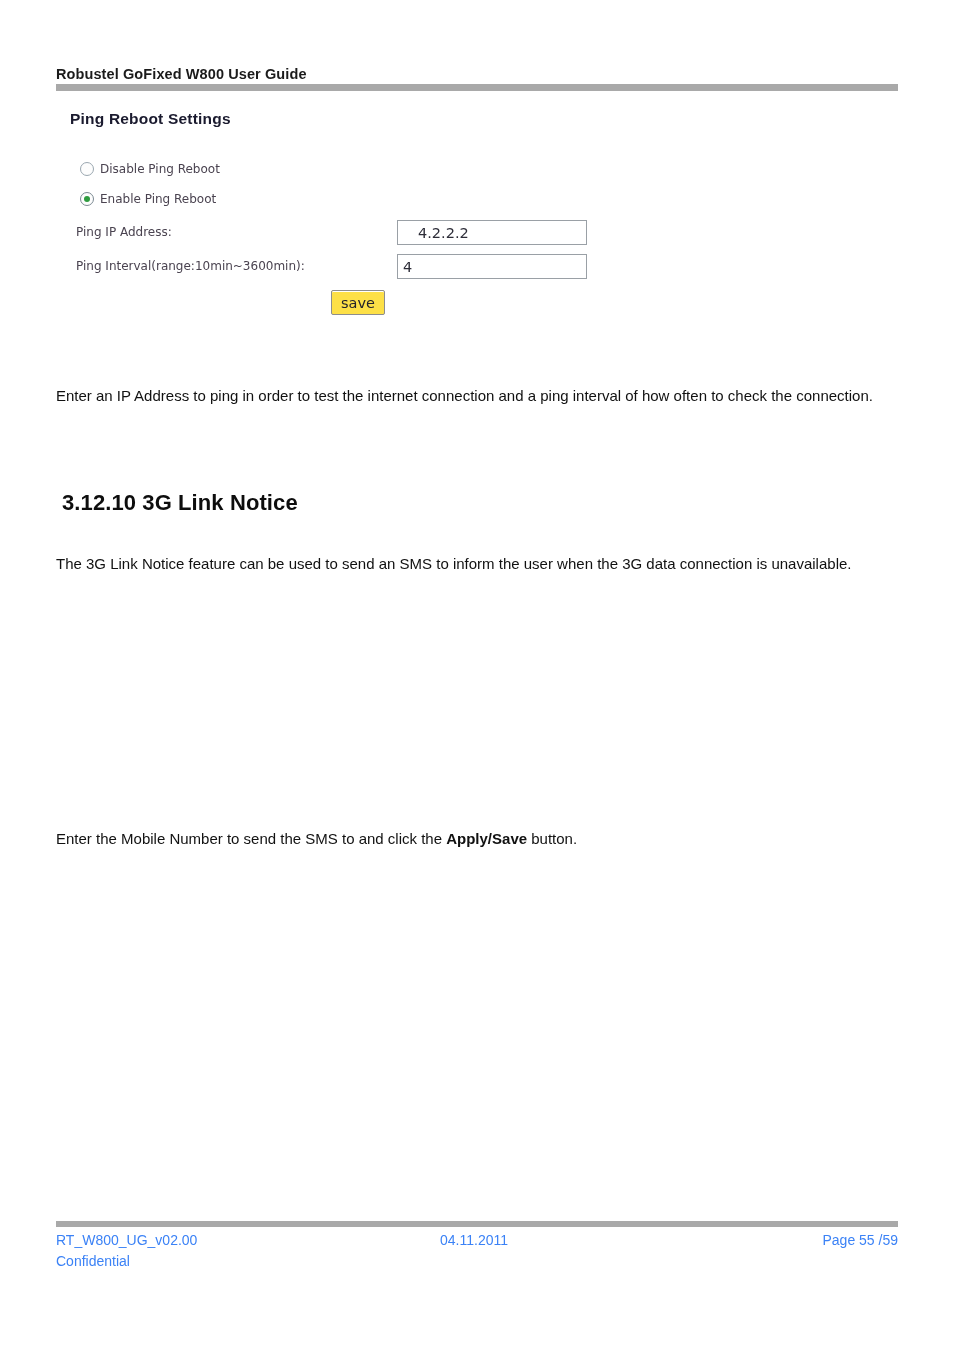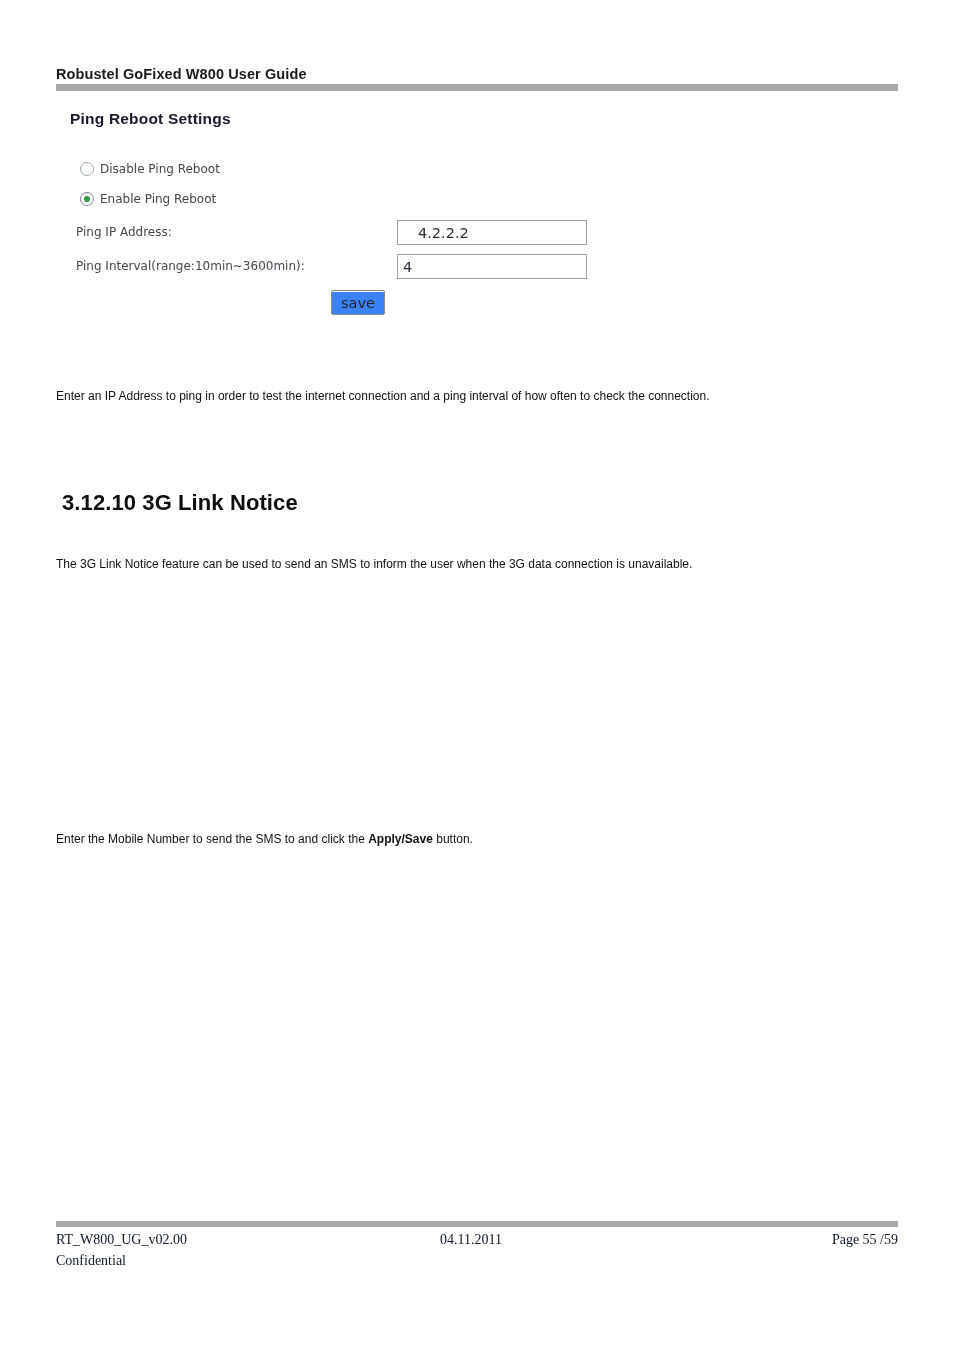--- a/index.html
+++ b/index.html
@@ -73,21 +73,21 @@
     box-sizing: border-box;
     font-family: "DejaVu Sans", sans-serif;
     font-size: 14.5px;
     color: #2d2d38;
     padding: 0 5px;
     display: flex;
     align-items: center;
   }
 
   .ui-btn {
-    background: #3b82f6;
+    background: #fde047;
     border: 1px solid #8d8d8d;
     border-radius: 2px;
     box-sizing: border-box;
     font-family: "DejaVu Sans", sans-serif;
     color: #23232b;
     display: flex;
     align-items: center;
     justify-content: center;
     box-shadow: inset 0 1px 0 #ffffff;
   }
@@ -133,21 +133,21 @@
     font-weight: bold;
     font-family: "DejaVu Sans", sans-serif;
   }
 
   .row { display: flex; align-items: center; }
 
   
   .body-para {
     position: absolute;
     font-family: "Liberation Sans", sans-serif;
-    font-size: 12px;
+    font-size: 15px;
     line-height: 26px;
     color: #111111;
     text-align: justify;
     width: 842px;
     left: 56px;
   }
 
   .heading2 {
     position: absolute;
     left: 62px;
@@ -155,23 +155,23 @@
     font-size: 22px;
     font-weight: bold;
     color: #0d0d0d;
     letter-spacing: 0.1px;
     white-space: nowrap;
   }
 
   
   .footer-line {
     position: absolute;
-    font-family: Liberation Serif, serif;
+    font-family: Liberation Sans, sans-serif;
     font-size: 14px;
-    color: #0f172a;
+    color: #3b82f6;
     white-space: nowrap;
   }
   .f-left  { left: 56px; }
   .f-mid   { left: 440px; }
   .f-right { right: 56px; }
 </style>
 </head>
 <body>
 
 <div class="page">

